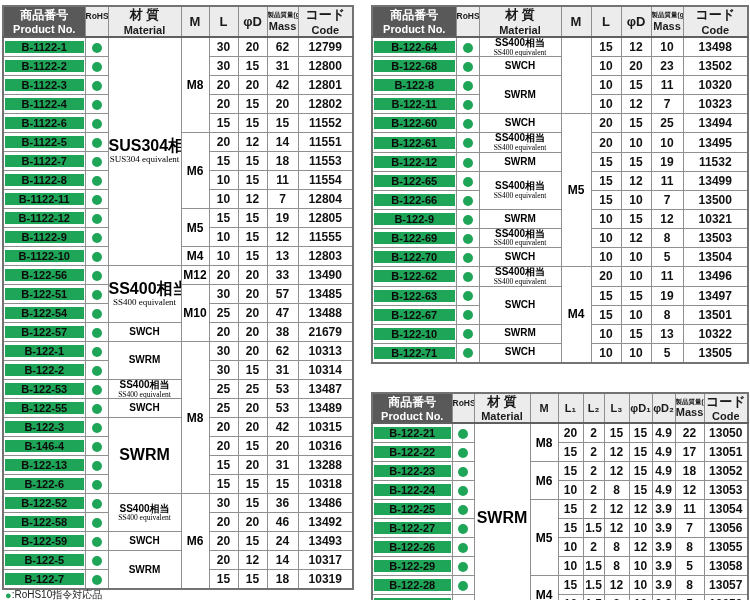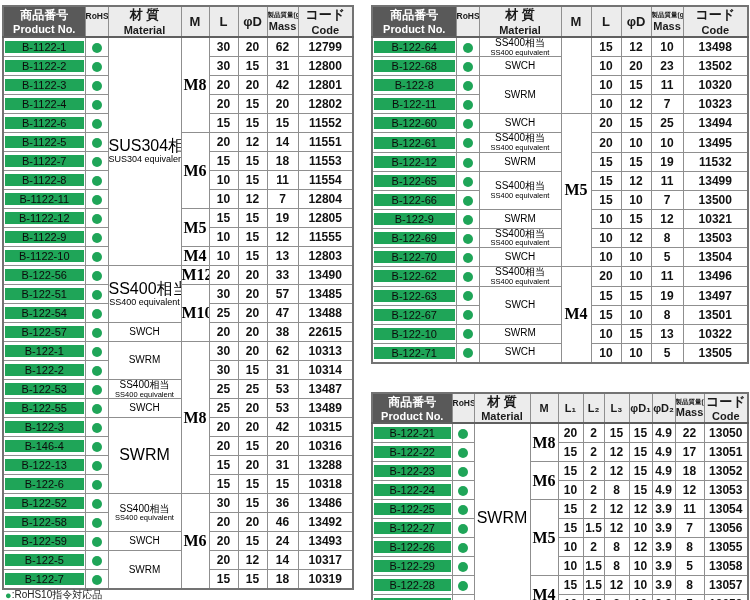--- a/index.html
+++ b/index.html
@@ -28,33 +28,33 @@
   th.rohs .rh1 { font-size:8.5px; line-height:1.2; font-weight:bold; }
   th.rohs .rh2 { font-size:8.5px; line-height:1.2; font-weight:bold;padding-left:46px; }
   .chk { color:var(--green); font-size:9px; }
 
   .t-left  tbody tr { height:19px; }
   .t-right tbody tr { height:16px; }
   .t-bottom tbody tr { height:17px; }
 
   td.no { padding:1.5px 1px; background:#fff; }
   td.no .g {
-    background:var(--green); color:#0b0b0b; font-weight:normal; font-size:11px;
+    background:var(--green); color:#0b0b0b; font-weight:bold; font-size:11px;
     height:100%; display:flex; align-items:center; justify-content:center;
   }
   td.rohs .dot {
     width:10px; height:10px; border-radius:50%;
     background:var(--green); display:inline-block; vertical-align:middle;
   }
   td.mat { line-height:1; }
-  td.mat .l1 { font-size:10px; font-weight:normal; line-height:1.05; }
-  td.mat .sub { font-size:7.5px; font-weight:normal; line-height:1.05; }
+  td.mat .l1 { font-size:10px; font-weight:bold; line-height:1.05; }
+  td.mat .sub { font-size:7.5px; font-weight:normal; line-height:1.05;font-family:Liberation Serif, serif; }
   td.mat.big .l1 { font-size:16px; }
   td.mat.big .sub { font-size:9px; }
-  td.mcol { font-size:16px; font-weight:bold;font-family:Liberation Serif, serif; }
+  td.mcol { font-size:12px; font-weight:bold; }
   td.val, td.code { font-size:12px; font-weight:bold; color:#111; }
 
   .note { position:absolute; left:5px; top:588px; font-size:10px; color:#222; }
   .note .note-dot { color:var(--green); font-size:11px; vertical-align:-1px; }
 </style>
 </head>
 <body>
 
 <div id="tw-left" class="tw">
     <table class="t-left">
@@ -264,21 +264,21 @@
           <td class="no">
             <div class="g">B-122-57</div>
           </td>
           <td class="rohs"><span class="dot"></span></td>
           <td class="mat" rowspan="1">
             <div class="l1">SWCH</div>
           </td>
           <td class="val">20</td>
           <td class="val">20</td>
           <td class="val">38</td>
-          <td class="code">22615</td>
+          <td class="code">21679</td>
         </tr>
         <tr>
           <td class="no">
             <div class="g">B-122-1</div>
           </td>
           <td class="rohs"><span class="dot"></span></td>
           <td class="mat" rowspan="2">
             <div class="l1">SWRM</div>
           </td>
           <td class="mcol" rowspan="8">M8</td>

